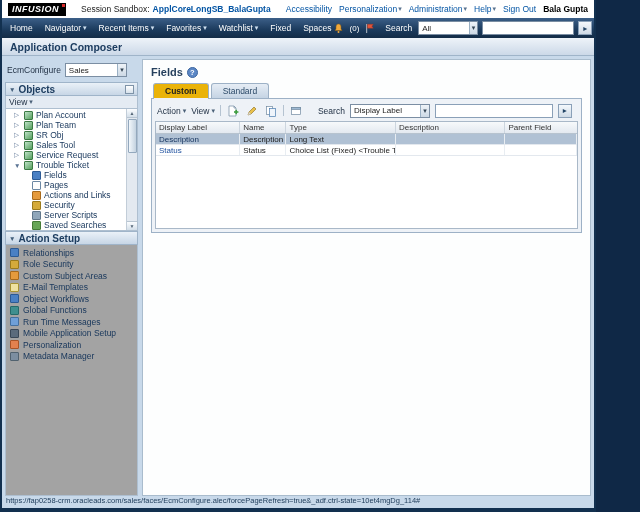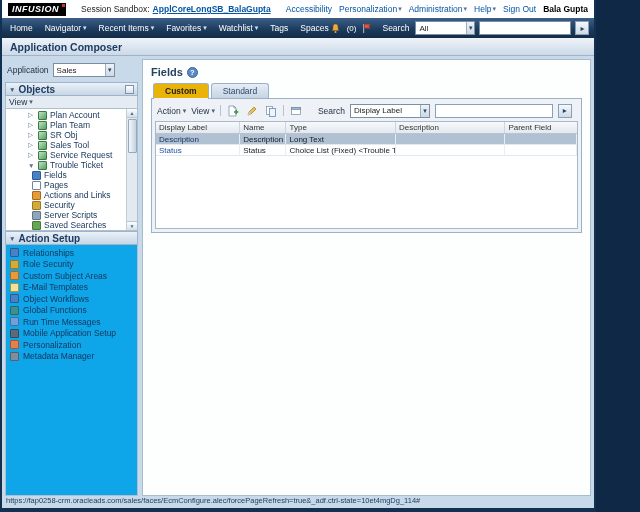--- a/index.html
+++ b/index.html
@@ -7,21 +7,21 @@
   body{font-family:"Liberation Sans",sans-serif;font-size:9px;color:#1b1b1b;background:#0f2846;}
   .window{width:596px;height:512px;background:#c8d9ea;border-left:2px solid #12304f;border-right:2px solid #12304f;
           position:relative;overflow:hidden;display:flex;flex-direction:column;}
 
   
   .topbar{height:18px;background:#fff;display:flex;align-items:center;padding:0 6px;gap:8px;flex:0 0 auto;}
   .logo{background:#000;color:#fff;font-weight:bold;font-style:italic;font-size:9px;padding:1px 7px 2px 4px;letter-spacing:.5px;position:relative;flex:0 0 auto;}
   .logo-dot{position:absolute;right:1px;top:1px;width:3px;height:3px;background:#d92b2b;}
   .session{flex:1;text-align:center;font-size:8.5px;color:#222;white-space:nowrap;}
   .lnk{color:#0455a4;text-decoration:none;cursor:pointer;}
-  .session .lnk{font-weight:bold;text-decoration:underline;margin-left:3px;}
+  .session .lnk{font-weight:bold;margin-left:3px;}
   .toplinks{display:flex;align-items:center;gap:7px;font-size:8.5px;white-space:nowrap;}
   .tl-item{display:inline-flex;align-items:center;gap:1px;}
   .caret{font-size:7px;color:#5a7390;}
   .username{font-weight:bold;color:#000;}
 
   
   .navbar{height:20px;background:linear-gradient(#3c5f88,#1b3a5c 60%,#132c47);display:flex;align-items:center;padding:0 8px;color:#fff;flex:0 0 auto;}
   .nav-left{display:flex;align-items:center;gap:12px;flex:1;}
   .nav-item{display:inline-flex;align-items:center;gap:2px;font-size:8.5px;color:#fff;cursor:pointer;white-space:nowrap;}
   .caret.w{color:#cfe0f0;}
@@ -48,37 +48,37 @@
   .select.sm{width:62px;}
   .panel-hdr{height:14px;background:linear-gradient(#eaf1f8,#c7d6e6);border:1px solid #9fb4c9;display:flex;align-items:center;gap:3px;padding:0 3px;cursor:pointer;flex:0 0 auto;}
   .disc{font-size:6.5px;color:#44607c;}
   .panel-title{font-weight:bold;font-size:10px;color:#1d3d60;flex:1;}
   .panel-btn{width:9px;height:9px;border:1px solid #7e93a8;background:linear-gradient(#fff,#d7e2ec);cursor:pointer;}
   .view-bar{height:13px;background:#e4ebf3;border:1px solid #aebfd0;border-top:0;display:flex;align-items:center;padding:0 3px;flex:0 0 auto;}
   .menu-lbl{display:inline-flex;align-items:center;gap:2px;font-size:8.5px;color:#223246;cursor:pointer;}
   .caret.d{color:#4a6078;}
   .tree-area{background:#fff;border:1px solid #aebfd0;border-top:0;height:122px;position:relative;overflow:hidden;flex:0 0 auto;}
   .tree{position:absolute;left:0;top:0;right:11px;bottom:0;overflow:hidden;padding-top:1px;}
-  .tree-row{display:flex;align-items:center;gap:3px;height:10px;padding-left:22px;white-space:nowrap;cursor:pointer;}
+  .tree-row{display:flex;align-items:center;gap:3px;height:10px;padding-left:8px;white-space:nowrap;cursor:pointer;}
   .tree-row.child{padding-left:26px;}
   .disc.t{width:7px;font-size:6.5px;color:#5a7394;flex:0 0 auto;}
   .tree-lbl{font-size:8.5px;color:#16355a;}
   .ic{width:9px;height:9px;border-radius:1px;flex:0 0 auto;border:1px solid rgba(0,0,0,.25);}
   .ic.obj{background:linear-gradient(135deg,#bfe3c8,#57a05f);border-color:#3c7a44;}
   .ic.i-fields{background:#4a80c4;border-color:#2c5a94;}
   .ic.i-pages{background:#fdfdfd;border-color:#6b87a3;}
   .ic.i-actions{background:#e59a3c;border-color:#a86a1c;}
   .ic.i-security{background:#d4aa3a;border-color:#9a7a1c;}
   .ic.i-scripts{background:#8fa6ba;border-color:#5f768a;}
   .ic.i-searches{background:#67a556;border-color:#447a36;}
   .vscroll{position:absolute;top:0;right:0;width:11px;bottom:0;background:#e3e9f0;border-left:1px solid #c2cdd8;display:flex;flex-direction:column;align-items:center;cursor:pointer;}
   .sb-btn{width:11px;height:9px;font-size:5px;color:#567;display:flex;align-items:center;justify-content:center;background:linear-gradient(#fbfdff,#d4dfe9);border-bottom:1px solid #b9c6d2;}
   .sb-btn.bot{margin-top:auto;border-top:1px solid #b9c6d2;border-bottom:0;}
   .sb-thumb{width:9px;height:34px;background:linear-gradient(90deg,#f2f7fb,#c3d2e0);border:1px solid #93a8bd;border-radius:1px;margin-top:1px;}
-  .common-list{background:#0ea5e9;border:1px solid #aebfd0;border-top:0;flex:1;overflow:hidden;padding-top:2px;}
+  .common-list{background:#a3a3a3;border:1px solid #aebfd0;border-top:0;flex:1;overflow:hidden;padding-top:2px;}
   .cs-row{display:flex;align-items:center;gap:4px;height:11.5px;padding-left:4px;cursor:pointer;white-space:nowrap;}
   .cs-lbl{font-size:8.5px;color:#16355a;}
   .ic.i-rel{background:#4a80c4;border-color:#2c5a94;}
   .ic.i-role{background:#d4aa3a;border-color:#9a7a1c;}
   .ic.i-csa{background:#e59a3c;border-color:#a86a1c;}
   .ic.i-mail{background:#efe2a0;border-color:#a89432;}
   .ic.i-impexp{background:#57a05f;border-color:#3c7a44;}
   .ic.i-flow{background:#4a80c4;border-color:#2c5a94;}
   .ic.i-glob{background:#3f8f8f;border-color:#266a6a;}
   .ic.i-msg{background:#6fa0d8;border-color:#44709f;}
@@ -165,21 +165,21 @@
         </span>
       <span class="nav-item">
           <span>Favorites</span>
           <span class="caret w">▾</span>
         </span>
       <span class="nav-item">
           <span>Watchlist</span>
           <span class="caret w">▾</span>
         </span>
       <span class="nav-item">
-          <span>Tags</span>
+          <span>Fixed</span>
         </span>
       <span class="nav-item">
           <span>Spaces</span>
         </span>
     </div>
     <div class="nav-right">
       <span class="tbtn">
         <svg width="11" height="11" viewBox="0 0 11 11">
             <path d="M5.5 1C3.8 1 3 2.3 3 4v2L2 7.5h7L8 6V4c0-1.7-.8-3-2.5-3z" fill="#f0a93c" stroke="#8a5a10" stroke-width=".5"></path>
             <circle cx="5.5" cy="9" r="1" fill="#f0a93c"></circle>
@@ -205,21 +205,21 @@
   </div>
 
   <div class="appbar">
     <span class="app-title">Application Composer</span>
   </div>
 
   <div class="content">
 
     <div class="sidebar">
       <div class="app-row">
-        <span class="lbl">Application</span>
+        <span class="lbl">EcmConfigure</span>
         <span class="select sm">
             <span>Sales</span>
             <span class="sel-arrow">▾</span>
           </span>
       </div>
 
       <div class="panel-hdr">
         <span class="disc">▼</span>
         <span class="panel-title">Objects</span>
         <span class="panel-btn"></span>

